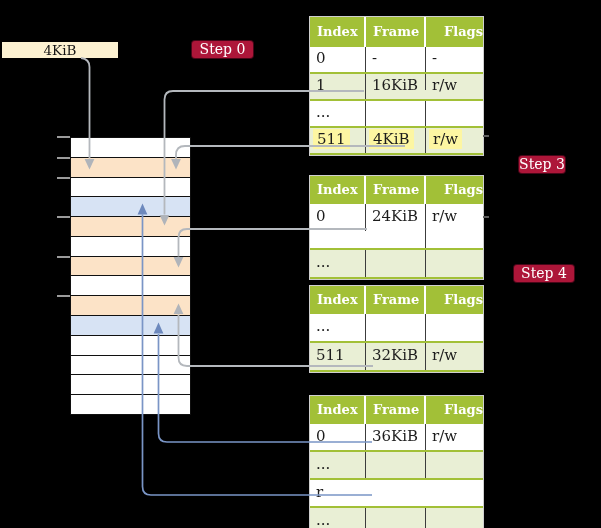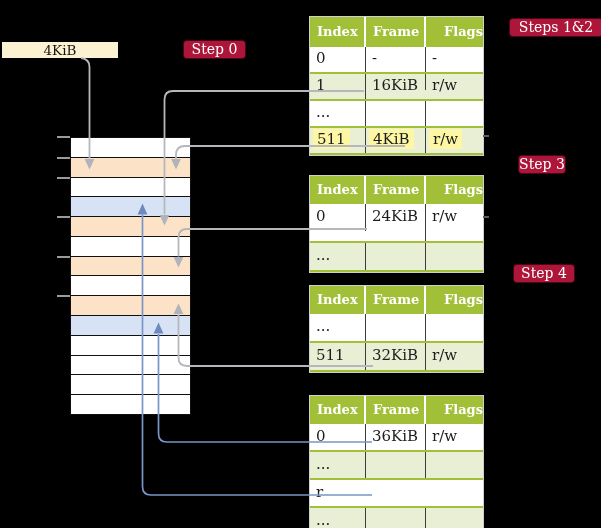--- a/index.html
+++ b/index.html
@@ -11,21 +11,21 @@
   .frame-box{
     position:absolute;left:2px;top:42px;width:116px;height:16px;
     background:var(--cream,#fcf1d1);color:#141414;font-size:13.5px;line-height:16px;text-align:center;
   }
   
   .badge{
     position:absolute;height:17px;line-height:17px;text-align:center;
     background:var(--badge,#ad1639);color:#fff;font-size:14px;border-radius:3px;
     box-shadow:0 0 0 1px rgba(120,10,40,.6);
   }
-  #badge-step0{left:184px;top:41px;width:61px;}
+  #badge-step0{left:192px;top:41px;width:61px;}
   #badge-steps12{left:510px;top:19px;width:92px;}
   #badge-step3{left:519px;top:156px;width:46px;}
   #badge-step4{left:514px;top:265px;width:60px;}
   
   #memory{
     position:absolute;left:70px;top:137px;width:121px;height:278px;
     border:1px solid #101010;box-sizing:border-box;display:flex;flex-direction:column;background:#fff;
   }
   .m-row{flex:1;border-bottom:1px solid #101010;}
   .m-row:last-child{border-bottom:none;}
@@ -56,21 +56,20 @@
   #overlay{position:absolute;left:0;top:0;z-index:10;pointer-events:none;}
 </style>
 </head>
 <body>
 
 <div id="canvas" style="--bg: #000000; --green: #a2c037; --rowgreen: #e9efd5; --yellow: #fdf6a2; --badge: #ad1639; --cream: #fcf1d1; --peach: #fce3c7; --mblue: #d7e3f4; --arrow_gray: #b4b8bd; --arrow_blue: #7a95c6;">
 
   <div class="frame-box">4KiB</div>
 
   <div class="badge" id="badge-step0">Step 0</div>
-  <div class="badge" id="badge-steps12">Steps 1&amp;2</div>
   <div class="badge" id="badge-step3">Step 3</div>
   <div class="badge" id="badge-step4">Step 4</div>
 
   <div id="memory">
       <div class="m-row white"></div>
       <div class="m-row peach"></div>
       <div class="m-row white"></div>
       <div class="m-row blue"></div>
       <div class="m-row peach"></div>
       <div class="m-row white"></div>
@@ -121,21 +120,21 @@
         </div>
       </div>
       <div class="tbl" style="top: 175px;">
         <div class="tr">
           <div class="th" style="height: 28px; line-height: 28px;">Index</div>
           <div class="th" style="height: 28px; line-height: 28px;">Frame</div>
           <div class="th" style="height: 28px; line-height: 28px;">Flags</div>
         </div>
         <div class="tr body-row">
           <div class="td" style="height: 27px; line-height: 25px;">0</div>
-          <div class="td" style="height: 37px; line-height: 25px;">24KiB</div>
+          <div class="td" style="height: 44px; line-height: 25px;">24KiB</div>
           <div class="td" style="height: 27px; line-height: 25px;">r/w</div>
         </div>
         <div class="tr body-row shade">
           <div class="td" style="height: 27px; line-height: 25px;">...</div>
           <div class="td" style="height: 27px; line-height: 25px;"></div>
           <div class="td" style="height: 27px; line-height: 25px;"></div>
         </div>
       </div>
       <div class="tbl" style="top: 285px;">
         <div class="tr">

